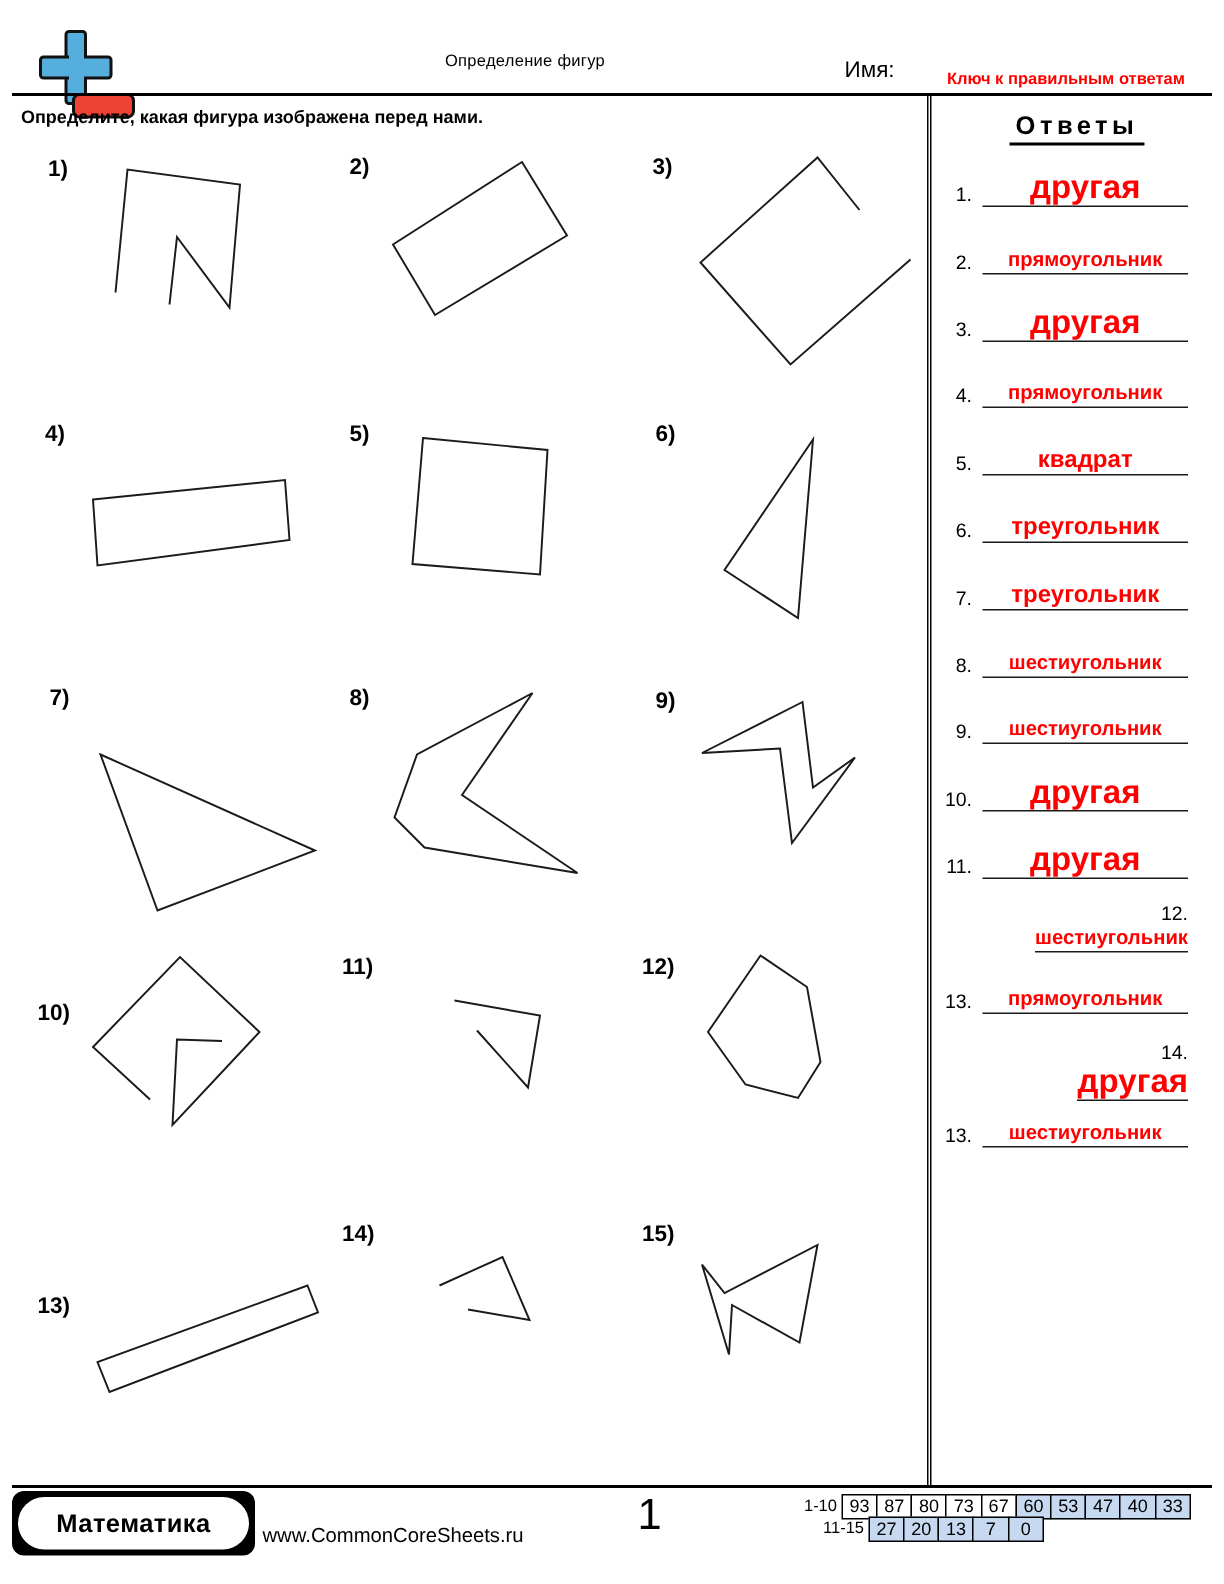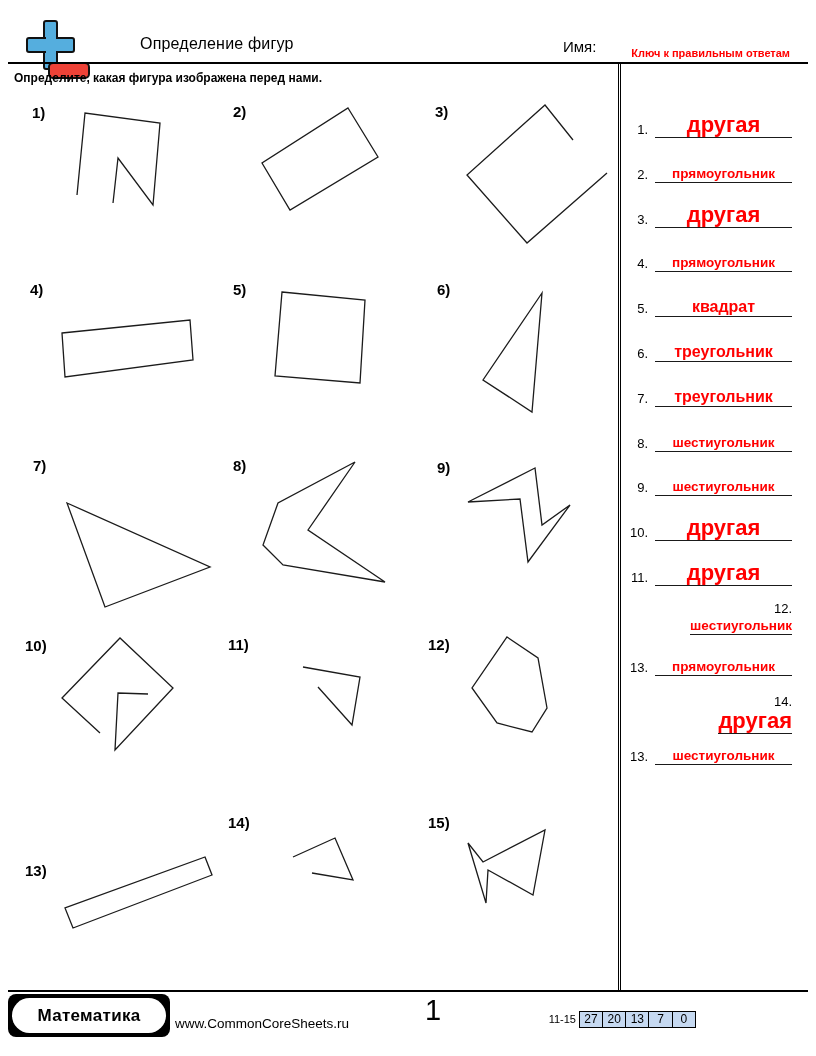--- a/index.html
+++ b/index.html
@@ -13,22 +13,22 @@
   
   .logo { position: absolute; left: 26px; top: 20px; width: 70px; height: 60px; }
   .logo .bar-v { position: absolute; left: 17px; top: 0; width: 15px; height: 50px;
     background: var(--logo-blue); border: 2.5px solid #111; border-radius: 3px; }
   .logo .bar-h { position: absolute; left: 0; top: 17px; width: 49px; height: 16px;
     background: var(--logo-blue); border: 2.5px solid #111; border-radius: 3px; }
   .logo .bar-v2 { position: absolute; left: 19.5px; top: 2.5px; width: 10px; height: 45px;
     background: var(--logo-blue); }
   .logo .red-block { position: absolute; left: 22px; top: 42px; width: 42px; height: 17px;
     background: var(--logo-red); border: 2.5px solid #111; border-radius: 5px; }
-  .title { position: absolute; left: 140px; top: 35px; width: 420px; 
-    font-size: 16px; letter-spacing: 0.2px; white-space: nowrap; }
+  .title { position: absolute; left: 140px; top: 35px; width: 420px; text-align: center;
+    font-size: 11px; letter-spacing: 0.2px; white-space: nowrap; }
   .name-label { position: absolute; left: 563px; top: 38px; font-size: 15px; }
   .key-label { position: absolute; right: 26px; top: 47px; font-size: 11px; font-weight: bold;
     color: var(--red); white-space: nowrap; }
   .rule-top { position: absolute; left: 8px; right: 8px; top: 62px; border-top: 2.5px solid #000; }
   .instruction { position: absolute; left: 14px; top: 71px; font-size: 12px; font-weight: bold; }
 
   
   #shapes-svg { position: absolute; left: 0; top: 0; width: 816px; height: 1056px; }
   #shapes-svg polyline, #shapes-svg polygon { fill: none; stroke: #1b1b1b; stroke-width: 1.3; }
   .problem-num { position: absolute; font-size: 15px; font-weight: bold; white-space: nowrap; }
@@ -101,29 +101,32 @@
   <div id="problem-labels">
       <div class="problem-num" style="left: 32px; top: 104px;">1)</div>
       <div class="problem-num" style="left: 233px; top: 103px;">2)</div>
       <div class="problem-num" style="left: 435px; top: 103px;">3)</div>
       <div class="problem-num" style="left: 30px; top: 281px;">4)</div>
       <div class="problem-num" style="left: 233px; top: 281px;">5)</div>
       <div class="problem-num" style="left: 437px; top: 281px;">6)</div>
       <div class="problem-num" style="left: 33px; top: 457px;">7)</div>
       <div class="problem-num" style="left: 233px; top: 457px;">8)</div>
       <div class="problem-num" style="left: 437px; top: 459px;">9)</div>
-      <div class="problem-num" style="left: 25px; top: 637px;">10)</div>
+      <div class="problem-num" style="left: 25px; top: 667px;">10)</div>
       <div class="problem-num" style="left: 228px; top: 636px;">11)</div>
       <div class="problem-num" style="left: 428px; top: 636px;">12)</div>
       <div class="problem-num" style="left: 25px; top: 814px; margin-top: 48px;">13)</div>
       <div class="problem-num" style="left: 228px; top: 814px;">14)</div>
       <div class="problem-num" style="left: 428px; top: 814px;">15)</div>
     </div>
 
   <div class="divider"></div>
+  <div class="answers-title-wrap">
+    <span class="answers-title">Ответы</span>
+  </div>
   <div id="answers-list">
       <div class="answer-row" style="top: 108px;">
         <span class="answer-num">1.</span>
         <span class="answer-line"><span class="answer-text" style="font-size: 22px;">другая</span></span>
       </div>
       <div class="answer-row" style="top: 152.8px;">
         <span class="answer-num">2.</span>
         <span class="answer-line"><span class="answer-text" style="font-size: 13.5px;">прямоугольник</span></span>
       </div>
       <div class="answer-row" style="top: 197.6px;">
@@ -179,20 +182,33 @@
         <span class="answer-line"><span class="answer-text" style="font-size: 13.5px;">шестиугольник</span></span>
       </div>
     </div>
 
   <div class="rule-bottom"></div>
   <div class="brand-pill">
     <div class="inner">Математика</div>
   </div>
   <div class="site">www.CommonCoreSheets.ru</div>
   <div class="page-num">1</div>
+  <div class="score-row" id="score-row-0">
+      <span class="score-label">1-10</span>
+      <span class="score-cell">93</span>
+      <span class="score-cell">87</span>
+      <span class="score-cell">80</span>
+      <span class="score-cell">73</span>
+      <span class="score-cell">67</span>
+      <span class="score-cell shaded">60</span>
+      <span class="score-cell shaded">53</span>
+      <span class="score-cell shaded">47</span>
+      <span class="score-cell shaded">40</span>
+      <span class="score-cell shaded">33</span>
+    </div>
   <div class="score-row" id="score-row-1">
       <span class="score-label">11-15</span>
       <span class="score-cell shaded">27</span>
       <span class="score-cell shaded">20</span>
       <span class="score-cell shaded">13</span>
       <span class="score-cell shaded">7</span>
       <span class="score-cell shaded">0</span>
     </div>
 
 </div>

